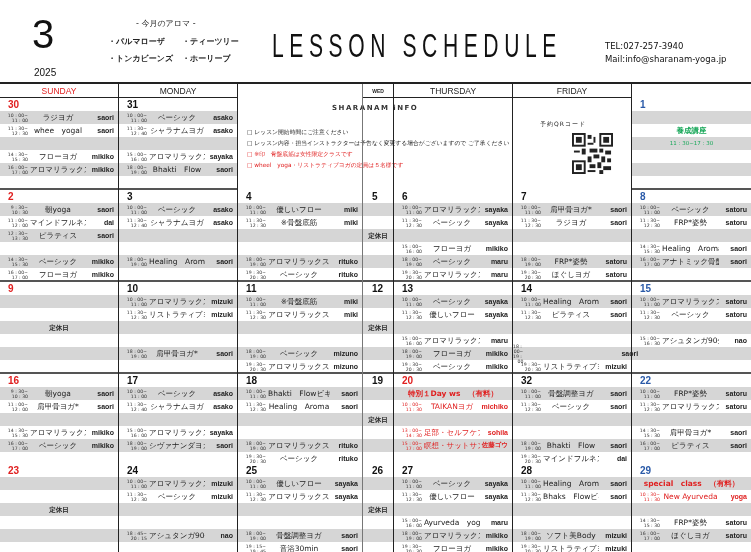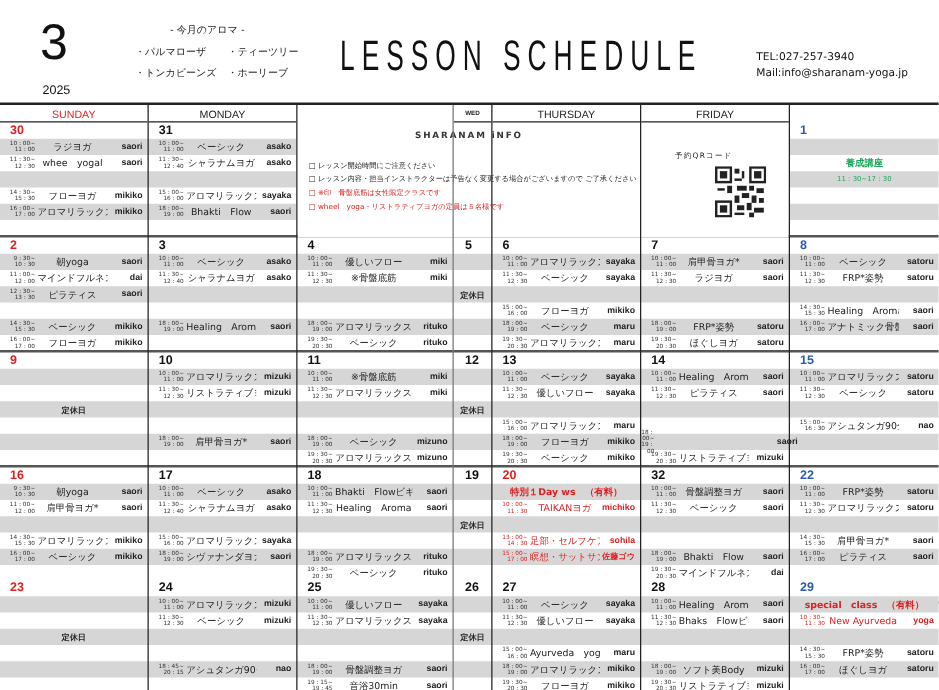--- a/index.html
+++ b/index.html
@@ -1,21 +1,21 @@
 <!DOCTYPE html>
 <html><head>
 <meta charset="utf-8">
 <style>
   * { box-sizing: border-box; margin: 0; padding: 0; }
   body { width: 751px; height: 552px; background: #fff; font-family: "DejaVu Sans", sans-serif; color: #222; overflow: hidden; position: relative; }
   .header { position: absolute; left: 0; top: 0; width: 751px; height: 82px; }
   .month { position: absolute; left: 32px; top: 14px; font-family: "Liberation Sans", sans-serif; font-size: 40px; line-height: 40px; color: #111; }
   .year { position: absolute; left: 34px; top: 67px; font-family: "Liberation Sans", sans-serif; font-size: 10px; color: #111; }
   .aroma-title { position: absolute; left: 136px; top: 18px; font-size: 8px; color: #222; }
-  .aroma-item { position: absolute; font-size: 8px; color: #222; }
+  .aroma-item { position: absolute; font-size: 8px; color: #222; font-weight: bold; }
   .big-title { position: absolute; left: 272px; top: 26px; font-family: "Liberation Sans Narrow", "Liberation Sans", sans-serif; font-size: 34px; font-weight: 300; letter-spacing: 9px; color: #111; transform: scaleX(0.62); transform-origin: left top; white-space: nowrap; }
   .logo { position: absolute; left: 527px; top: 20px; width: 70px; height: 55px; text-align: center; }
   .logo svg { display: block; margin: 0 auto; }
   .logo-name { font-family: "Liberation Serif", serif; font-size: 10px; color: #8ab86a; letter-spacing: 0.5px; line-height: 11px; }
   .logo-sub { font-family: "Liberation Serif", serif; font-size: 5px; color: #8ab86a; letter-spacing: 0.5px; }
   .contact { position: absolute; left: 605px; top: 40px; font-size: 8.5px; line-height: 13px; color: #111; }
 
   .grid { position: absolute; left: 0; top: 82px; width: 751px; height: 470px; border-top: 2px solid #222; }
   .dayhead { position: absolute; top: 0; height: 14px; font-family: "Liberation Sans", sans-serif; font-size: 8.5px; text-align: center; line-height: 14px; border-bottom: 1px solid #222; }
   .dayhead.sun { color: #e02020; }

